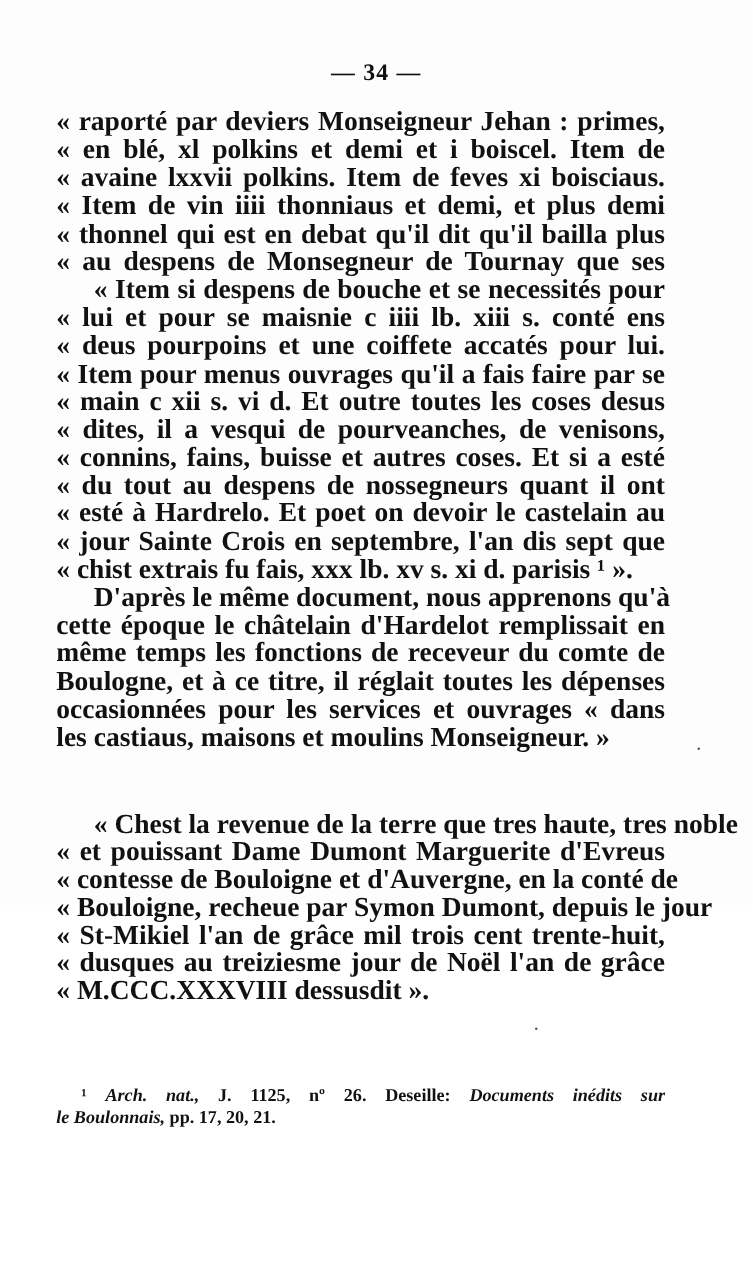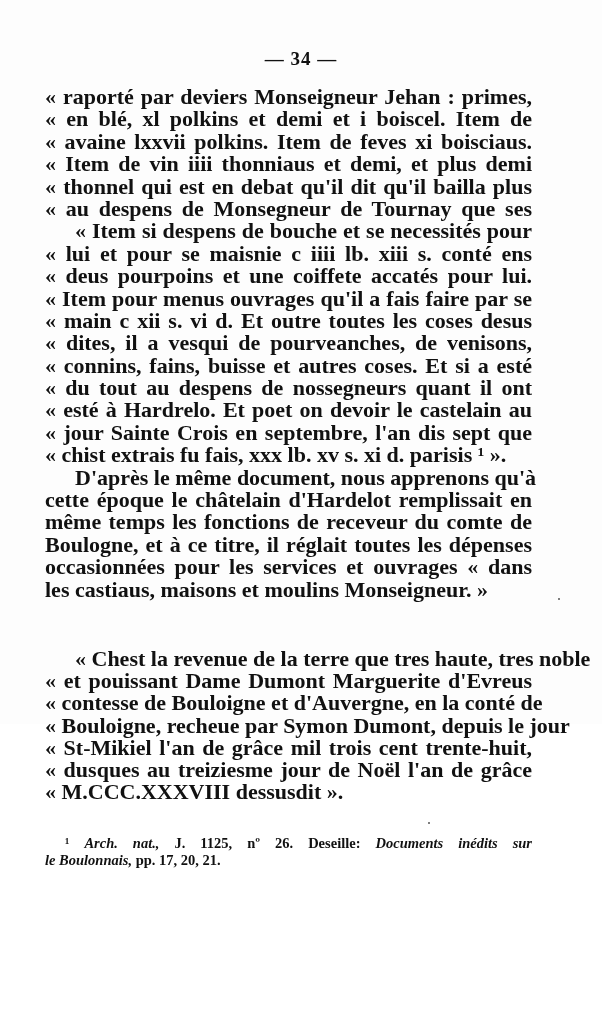--- a/index.html
+++ b/index.html
@@ -10,21 +10,21 @@
   .block { position:absolute; left:45px; width:487px; }
   .line { display:block; white-space:nowrap; height:22.4px; line-height:22.4px;
           font-family:"Liberation Serif", serif; font-size:22px; font-weight:bold; 
           text-align:justify; text-align-last:justify; }
   .line.last { text-align-last:left; }
   .line.ind { padding-left:30px; }
   #body-block { top:86px; }
   #quote-block { top:648px; }
   #quote-block .line { height:22.2px; line-height:22.2px; }
   #quote-block .line.ind { padding-left:30px; }
-  #foot-block { top:835px; }
+  #foot-block { top:869px; }
   #foot-block .line { font-size:14.5px; height:17px; line-height:17px; }
   #foot-block .line.ind { padding-left:20px; }
   .it { font-style:italic; }
   .speck { position:absolute; width:2px; height:2px; background:#555; border-radius:1px; }
 </style>
 </head>
 <body>
 
 <div class="page">
   <div class="pnum">— 34 —</div>

